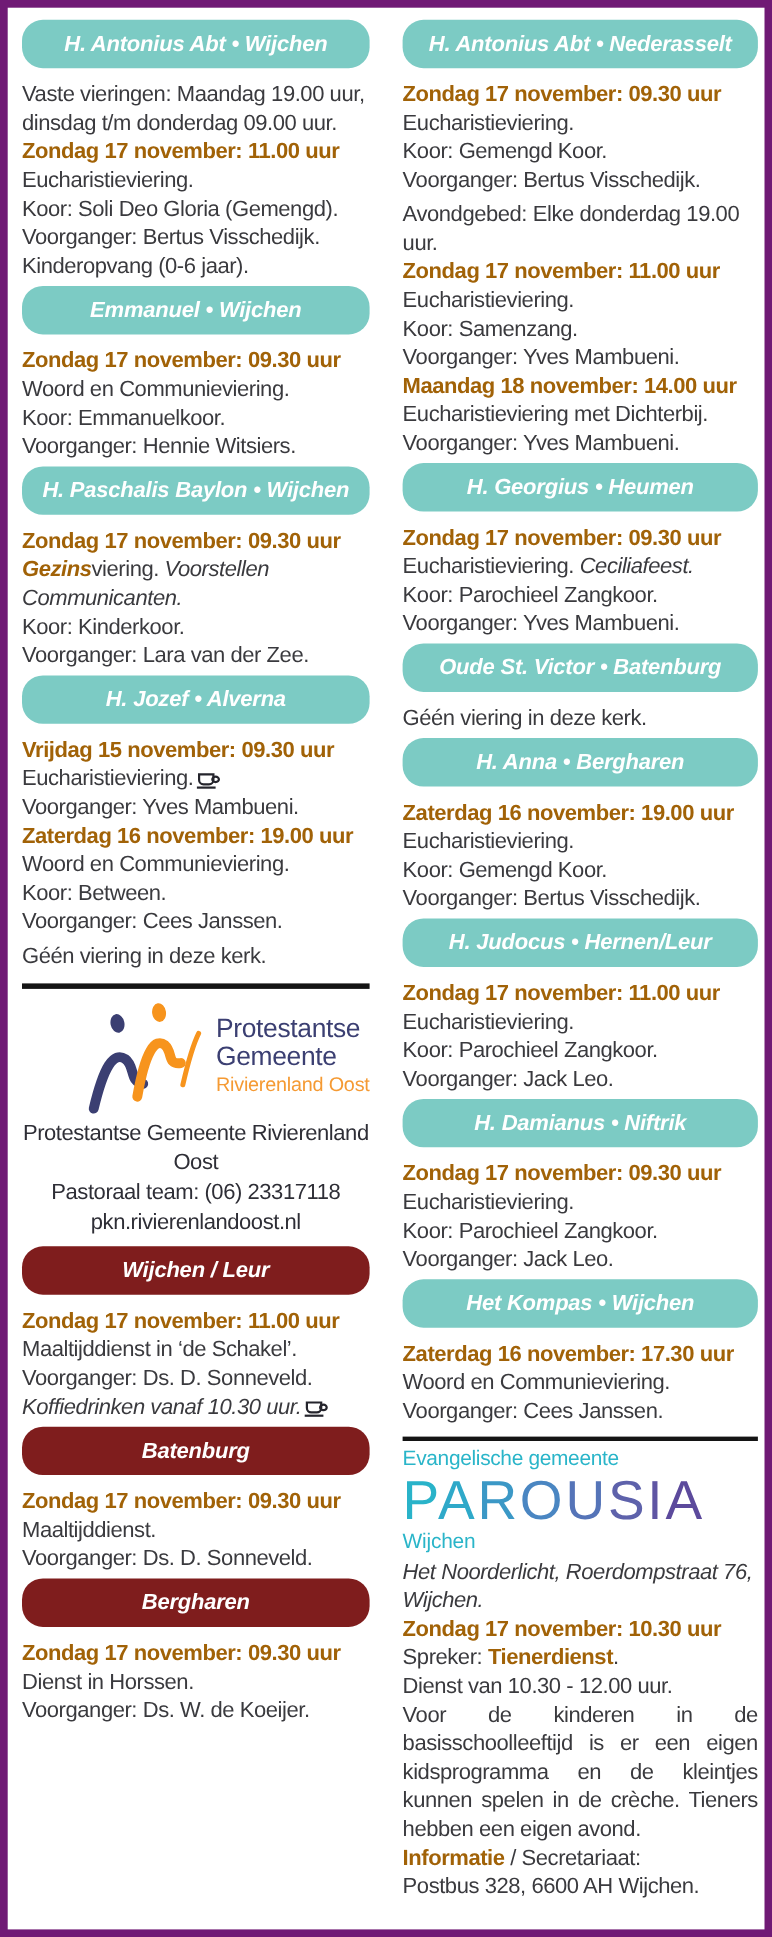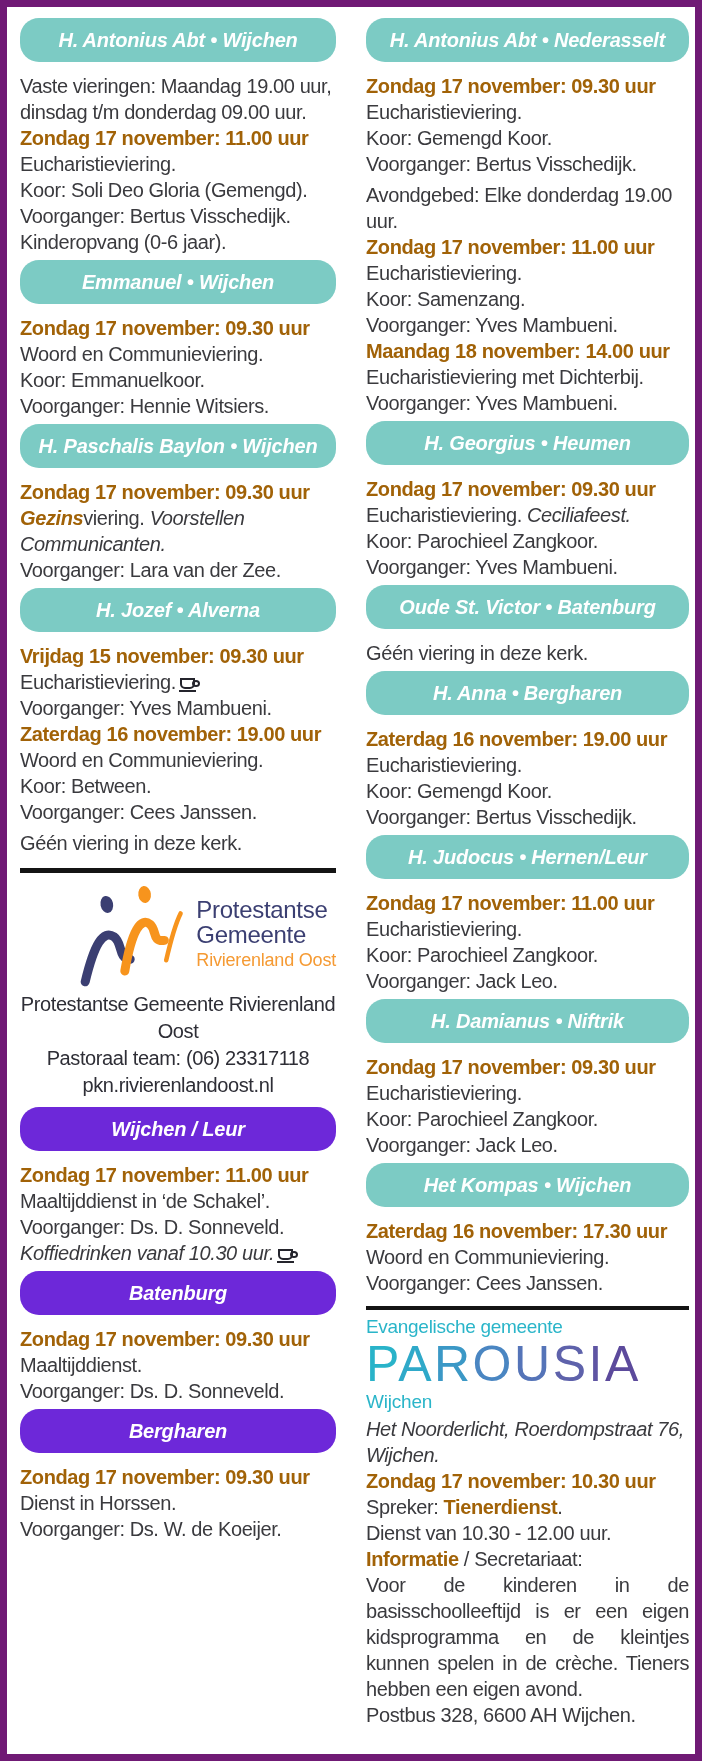--- a/index.html
+++ b/index.html
@@ -13,21 +13,21 @@
   .col.left{width:316px;flex:0 0 316px;}
   .col.right{width:323px;flex:0 0 323px;}
 
   .section{margin-bottom:5px;}
   .pill{
     color:#fff;font-weight:700;font-style:italic;text-align:center;
     font-size:20px;line-height:22px;padding:11px 4px;border-radius:19px;
     margin:4px 0 11px 0;letter-spacing:-0.2px;
   }
   .pill.teal{background:#7ccbc4;}
-  .pill.orange{background:#6d28d9;}
+  .pill.orange{background:#7f1d1d;}
 
   .line{
     font-size:20px;line-height:26px;color:#3a3a3e;margin:0;
     letter-spacing:-0.4px;
   }
   .line .b{font-weight:700;color:#a16207;}
   .line .i{font-style:italic;}
   .line.justify{text-align:justify;}
 
   .divider{height:5px;background:#141414;margin:12px 0 10px 0;}
@@ -84,20 +84,21 @@
             <p class="line"><span>Woord en Communieviering.</span></p>
             <p class="line"><span>Koor: Emmanuelkoor.</span></p>
             <p class="line"><span>Voorganger: Hennie Witsiers.</span></p>
           </div>
         </div>
         <div class="section">
           <div class="pill teal">H. Paschalis Baylon • Wijchen</div>
           <div class="section-body">
             <p class="line"><span class="b ">Zondag 17 november: 09.30 uur</span></p>
             <p class="line"><span class="b i">Gezins</span><span>viering. </span><span class="i">Voorstellen Communicanten.</span></p>
+            <p class="line"><span>Koor: Kinderkoor.</span></p>
             <p class="line"><span>Voorganger: Lara van der Zee.</span></p>
           </div>
         </div>
         <div class="section">
           <div class="pill teal">H. Jozef • Alverna</div>
           <div class="section-body">
             <p class="line"><span class="b ">Vrijdag 15 november: 09.30 uur</span></p>
             <p class="line"><span>Eucharistieviering.</span><span class="cup"></span></p>
             <p class="line"><span>Voorganger: Yves Mambueni.</span></p>
             <p class="line"><span class="b ">Zaterdag 16 november: 19.00 uur</span></p>
@@ -231,19 +232,19 @@
         </div>
         <div class="divider thin"></div>
         <div class="parousia">
           <div class="par-eyebrow">Evangelische gemeente</div>
           <div class="par-wordmark"><span style="color: rgb(41, 179, 201);">P</span><span style="color: rgb(47, 169, 201);">A</span><span style="color: rgb(59, 152, 198);">R</span><span style="color: rgb(74, 134, 194);">O</span><span style="color: rgb(85, 116, 184);">U</span><span style="color: rgb(94, 98, 171);">S</span><span style="color: rgb(95, 85, 163);">I</span><span style="color: rgb(92, 74, 156);">A</span></div>
           <div class="par-city">Wijchen</div>
           <p class="line"><span class="i">Het Noorderlicht, Roerdompstraat 76, Wijchen.</span></p>
           <p class="line"><span class="b ">Zondag 17 november: 10.30 uur</span></p>
           <p class="line"><span>Spreker: </span><span class="b ">Tienerdienst</span><span>.</span></p>
           <p class="line"><span>Dienst van 10.30 - 12.00 uur.</span></p>
+          <p class="line justify"><span>Voor de kinderen in de basisschoolleeftijd is er een eigen kidsprogramma en de kleintjes kunnen spelen in de crèche. Tieners hebben een eigen avond.</span></p>
           <p class="line"><span class="b ">Informatie</span><span> / Secretariaat:</span></p>
-          <p class="line justify"><span>Voor de kinderen in de basisschoolleeftijd is er een eigen kidsprogramma en de kleintjes kunnen spelen in de crèche. Tieners hebben een eigen avond.</span></p>
           <p class="line"><span>Postbus 328, 6600 AH Wijchen.</span></p>
         </div>
       </div>
   </div>
 </div>
 
 </body></html>

